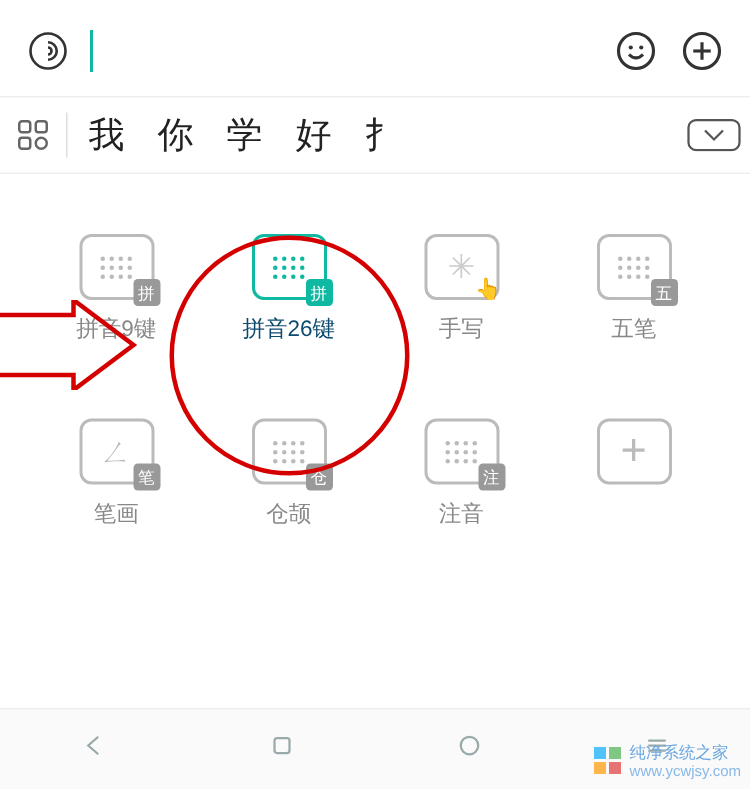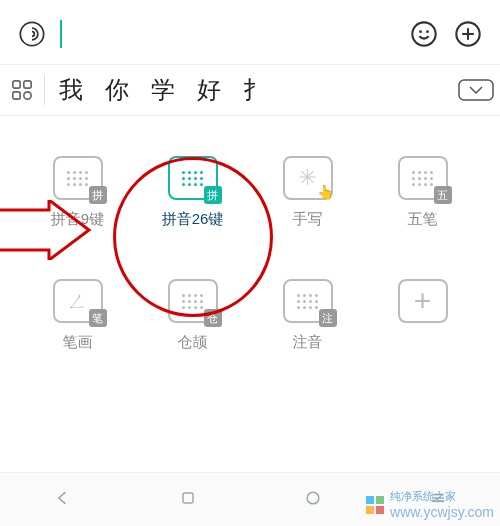--- a/index.html
+++ b/index.html
@@ -278,15 +278,15 @@
 
 <div class="wmk" data-interactable="false">
   <div class="logo">
       <span></span>
       <span></span>
       <span></span>
       <span></span>
     </div>
   <div>
     <div data-interactable="false">纯净系统之家</div>
-    <div data-interactable="false" style="font-size:14px;color:#89b8e8">www.ycwjsy.com</div>
+    <div data-interactable="false" style="font-size:10px;color:#89b8e8">www.ycwjsy.com</div>
   </div>
 </div>
 
 </body></html>

